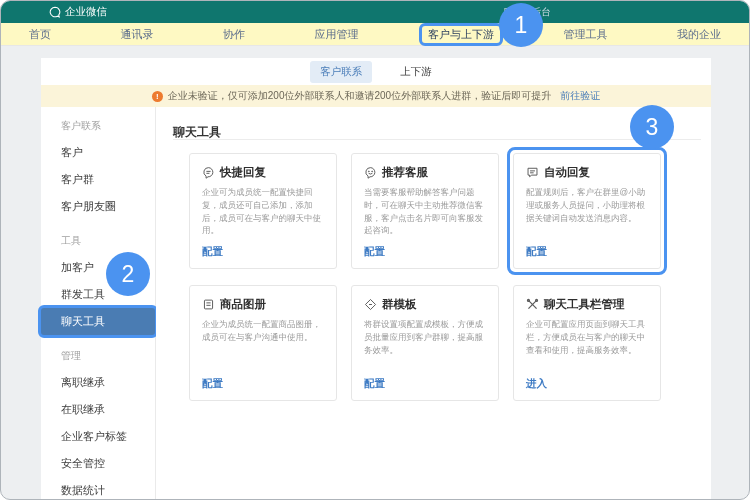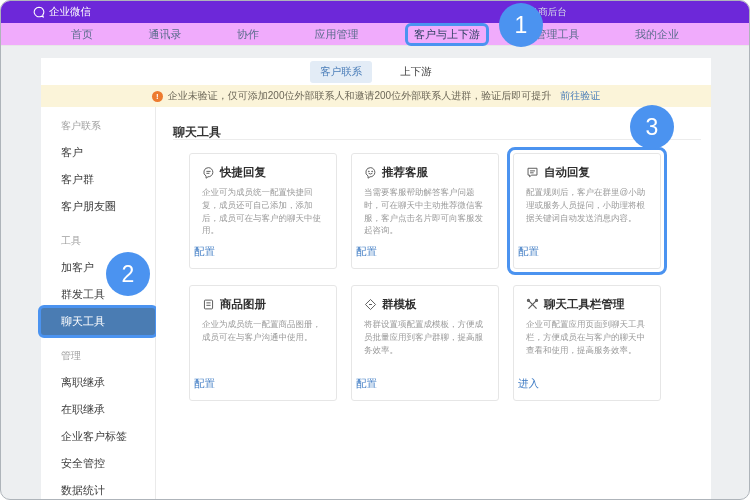--- a/index.html
+++ b/index.html
@@ -1,27 +1,27 @@
 <!DOCTYPE html>
 <html><head>
 <meta charset="utf-8">
 <style>
   html,body{margin:0;padding:0;background:#fff;font-family:"Liberation Sans","DejaVu Sans",sans-serif;}
   .screen{position:relative;width:748px;height:498px;border:1px solid #aeb4ba;border-radius:10px;overflow:hidden;background:#edeff1;}
 
   
-  .topbar{position:absolute;left:0;top:0;width:100%;height:22px;background:#6d28d9;display:flex;align-items:center;justify-content:space-between;padding:0 32px;box-sizing:border-box;}
+  .topbar{position:absolute;left:0;top:0;width:100%;height:22px;background:#0f766e;display:flex;align-items:center;justify-content:space-between;padding:0 48px;box-sizing:border-box;}
   .logo{display:flex;align-items:center;gap:4px;color:#fff;font-size:10.5px;cursor:pointer;}
   .logo svg{display:block;}
   .top-links{display:flex;align-items:center;}
   .top-links a{color:#d7dfe9;font-size:9.5px;text-decoration:none;padding:0 8px;cursor:pointer;}
   .top-links a+a{border-left:1px solid rgba(255,255,255,.35);margin-top:44px;}
 
   
-  .mainnav{position:absolute;left:0;top:22px;width:100%;height:23px;background:#f0abfc;border-bottom:1px solid #e7e7e7;display:flex;align-items:center;justify-content:space-between;padding:0 70px;box-sizing:border-box;}
+  .mainnav{position:absolute;left:0;top:22px;width:100%;height:23px;background:#fef9c3;border-bottom:1px solid #e7e7e7;display:flex;align-items:center;justify-content:space-between;padding:0 28px;box-sizing:border-box;}
   .nav-item{position:relative;font-size:11px;color:#5a6c8c;cursor:pointer;white-space:nowrap;}
   .nav-item.active{color:#2b3f5f;font-weight:normal;}
   .nav-item.active::after{content:"";position:absolute;inset:-4px -9px;border:3px solid #4b93f0;border-radius:6px;pointer-events:none;}
 
   
   .tabstrip{position:absolute;left:40px;top:57px;width:670px;height:27px;background:#fff;display:flex;align-items:center;justify-content:center;gap:18px;}
   .tab{font-size:10.5px;color:#3a3a3a;cursor:pointer;padding:4px 10px;border-radius:3px;}
   .tab.active{background:#e3ecf6;color:#4a7db8;}
 
   
@@ -42,21 +42,21 @@
   .content{position:absolute;left:155px;top:106px;width:555px;height:392px;background:#fff;box-sizing:border-box;}
   .page-title{position:absolute;left:17px;top:9px;font-size:12px;color:#333;}
   .title-rule{position:absolute;left:17px;top:32px;width:528px;border-bottom:1px solid #ececec;}
 
   .cards{position:absolute;left:33px;top:46px;width:486px;display:flex;flex-wrap:wrap;}
   .card{position:relative;width:148px;height:116px;box-sizing:border-box;background:#fff;border:1px solid #e6e6e6;border-radius:3px;margin:0 14px 16px 0;padding:11px 12px;cursor:pointer;}
   .card-head{display:flex;align-items:center;gap:5px;}
   .card-icon{display:flex;align-items:center;}
   .card-title{font-size:11.5px;font-weight:bold;color:#2e2e2e;}
   .card-desc{margin:6px 0 0 0;font-size:8.5px;line-height:1.5;color:#9a9a9a;}
-  .card-action{position:absolute;left:4px;bottom:9px;font-size:10.5px;color:#3e7bc4;font-weight:normal;text-decoration:none;cursor:pointer;text-align:center;}
+  .card-action{position:absolute;left:12px;bottom:9px;font-size:10.5px;color:#3e7bc4;font-weight:bold;text-decoration:none;cursor:pointer;text-align:center;}
   .card.highlighted::after{content:"";position:absolute;inset:-7px;border:3px solid #4b93f0;border-radius:8px;pointer-events:none;}
 
   
   .badge{position:absolute;width:44px;height:44px;border-radius:50%;background:#4b93f0;color:#fff;font-size:23px;display:flex;align-items:center;justify-content:center;z-index:20;}
   .badge-1{left:498px;top:2px;}
   .badge-2{left:105px;top:251px;}
   .badge-3{left:629px;top:104px;}
 </style>
 </head>
 <body>

